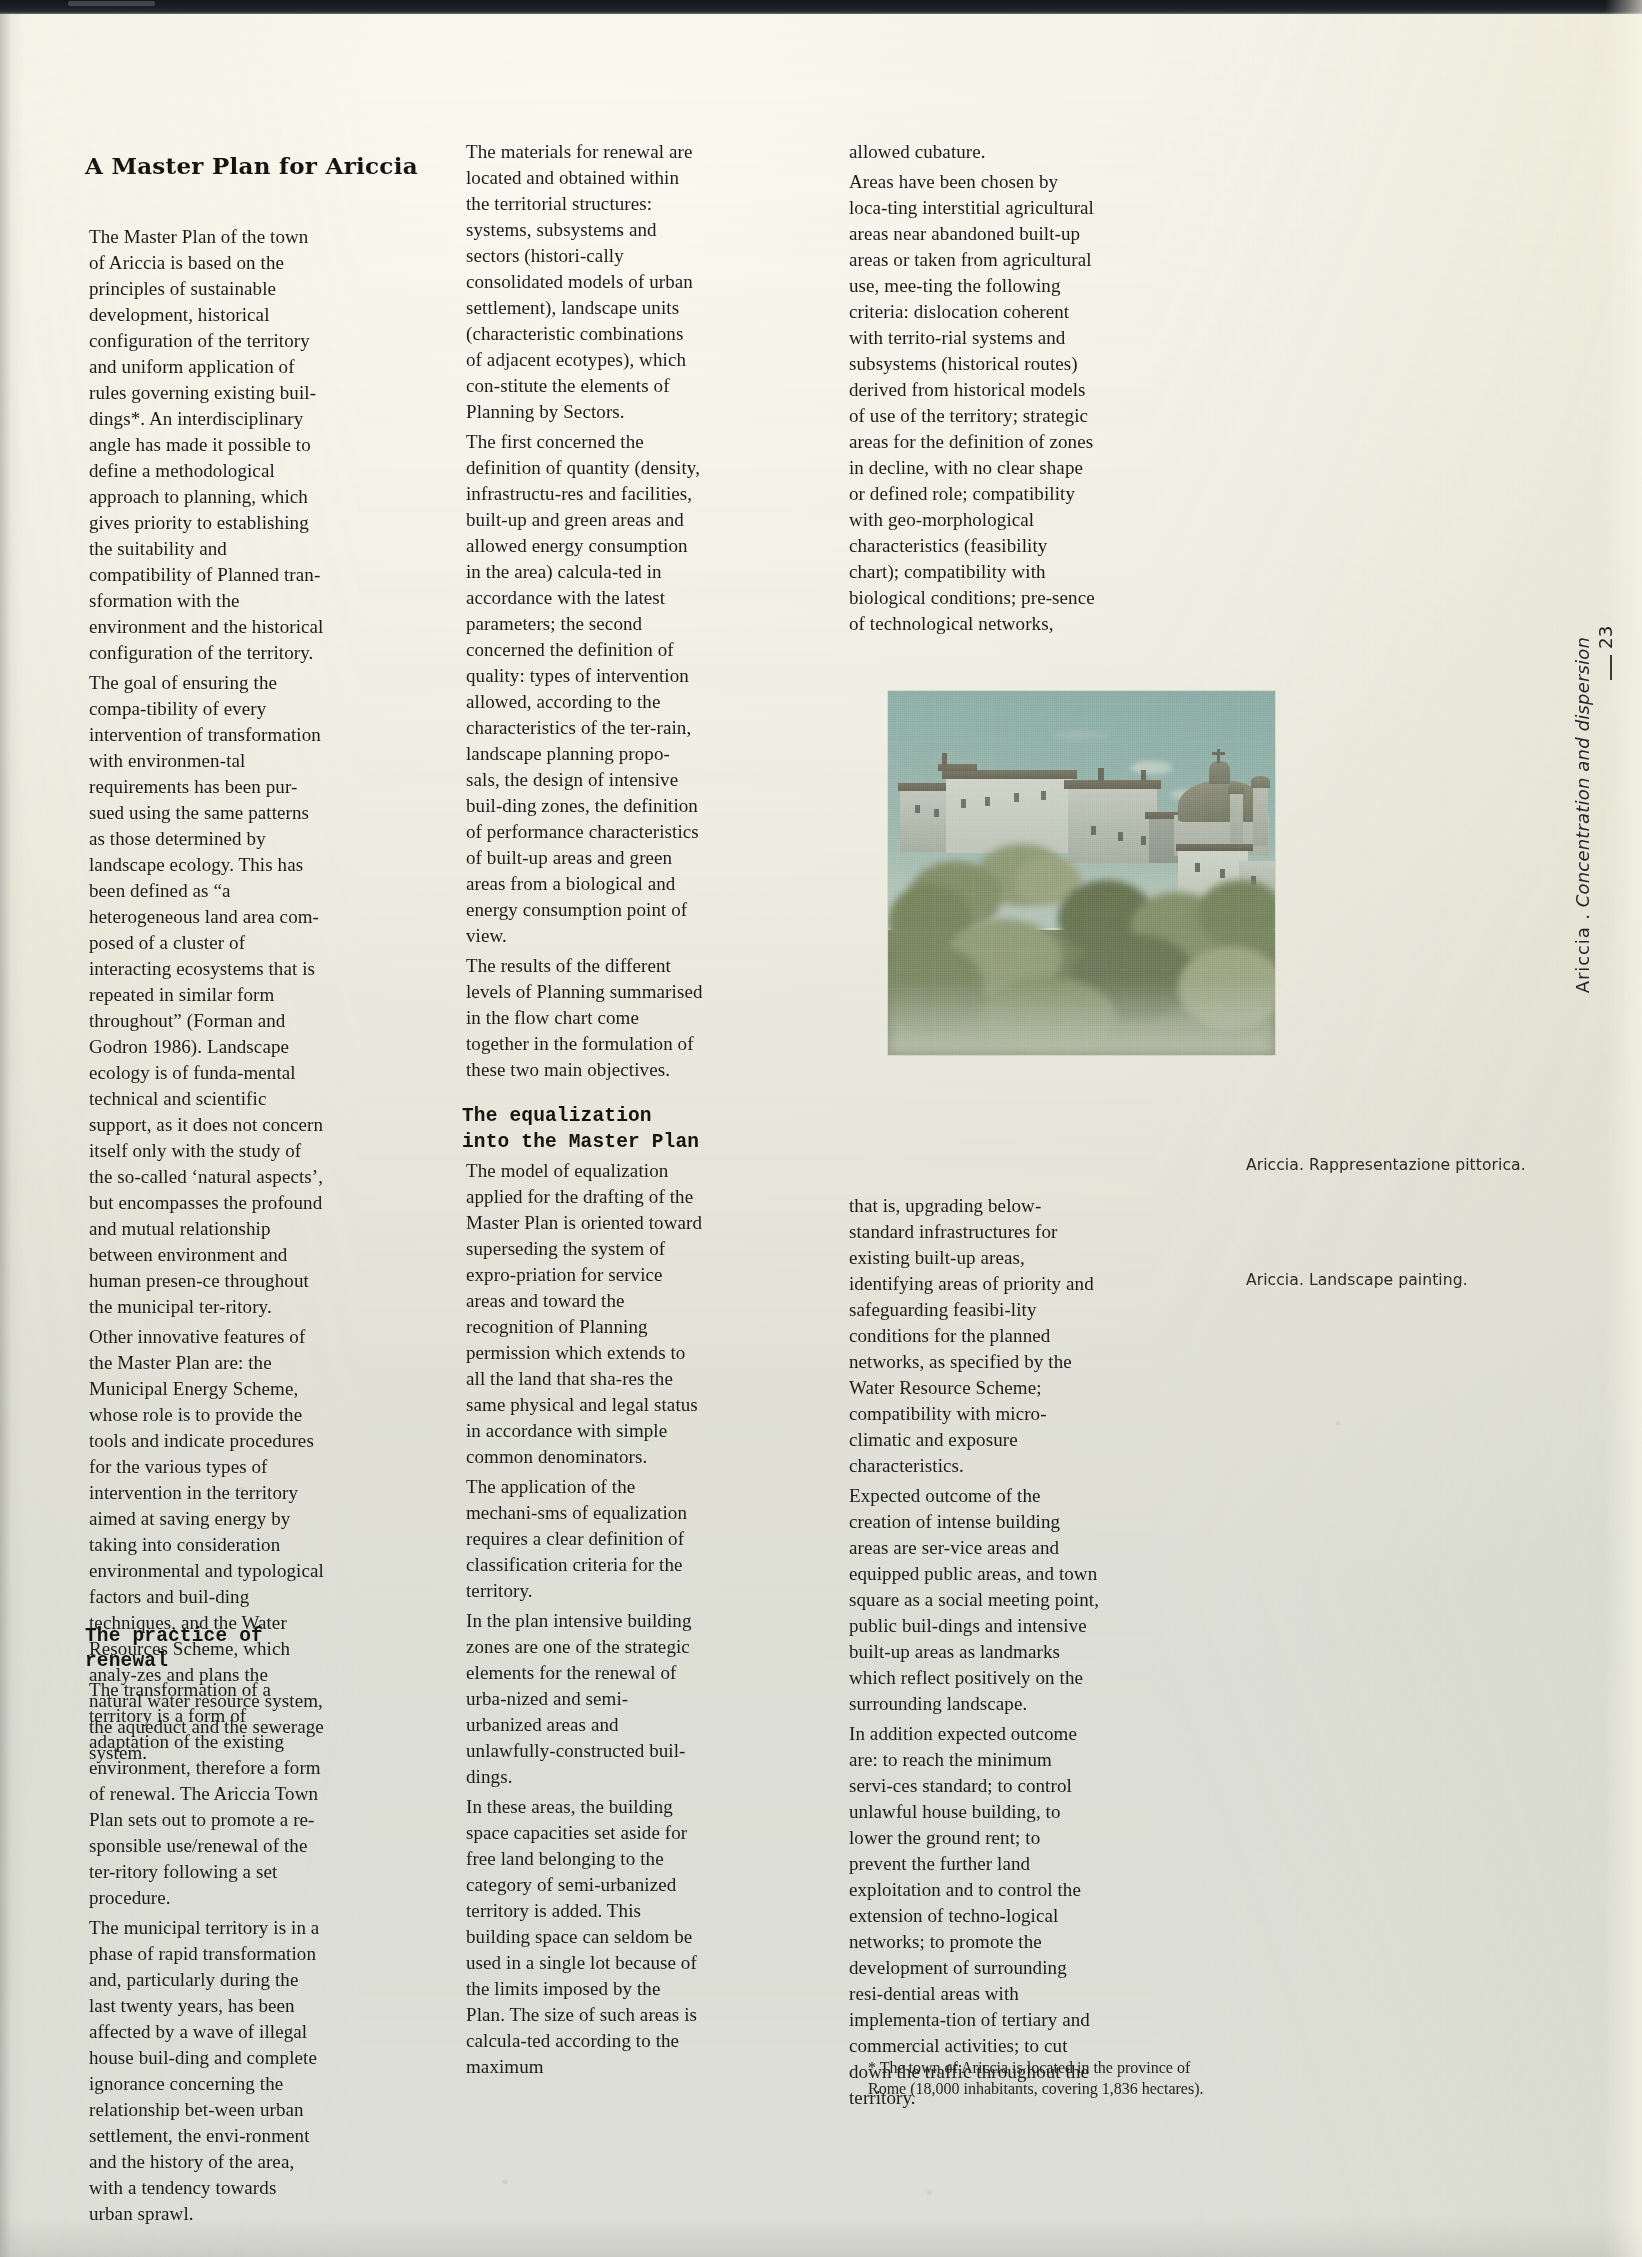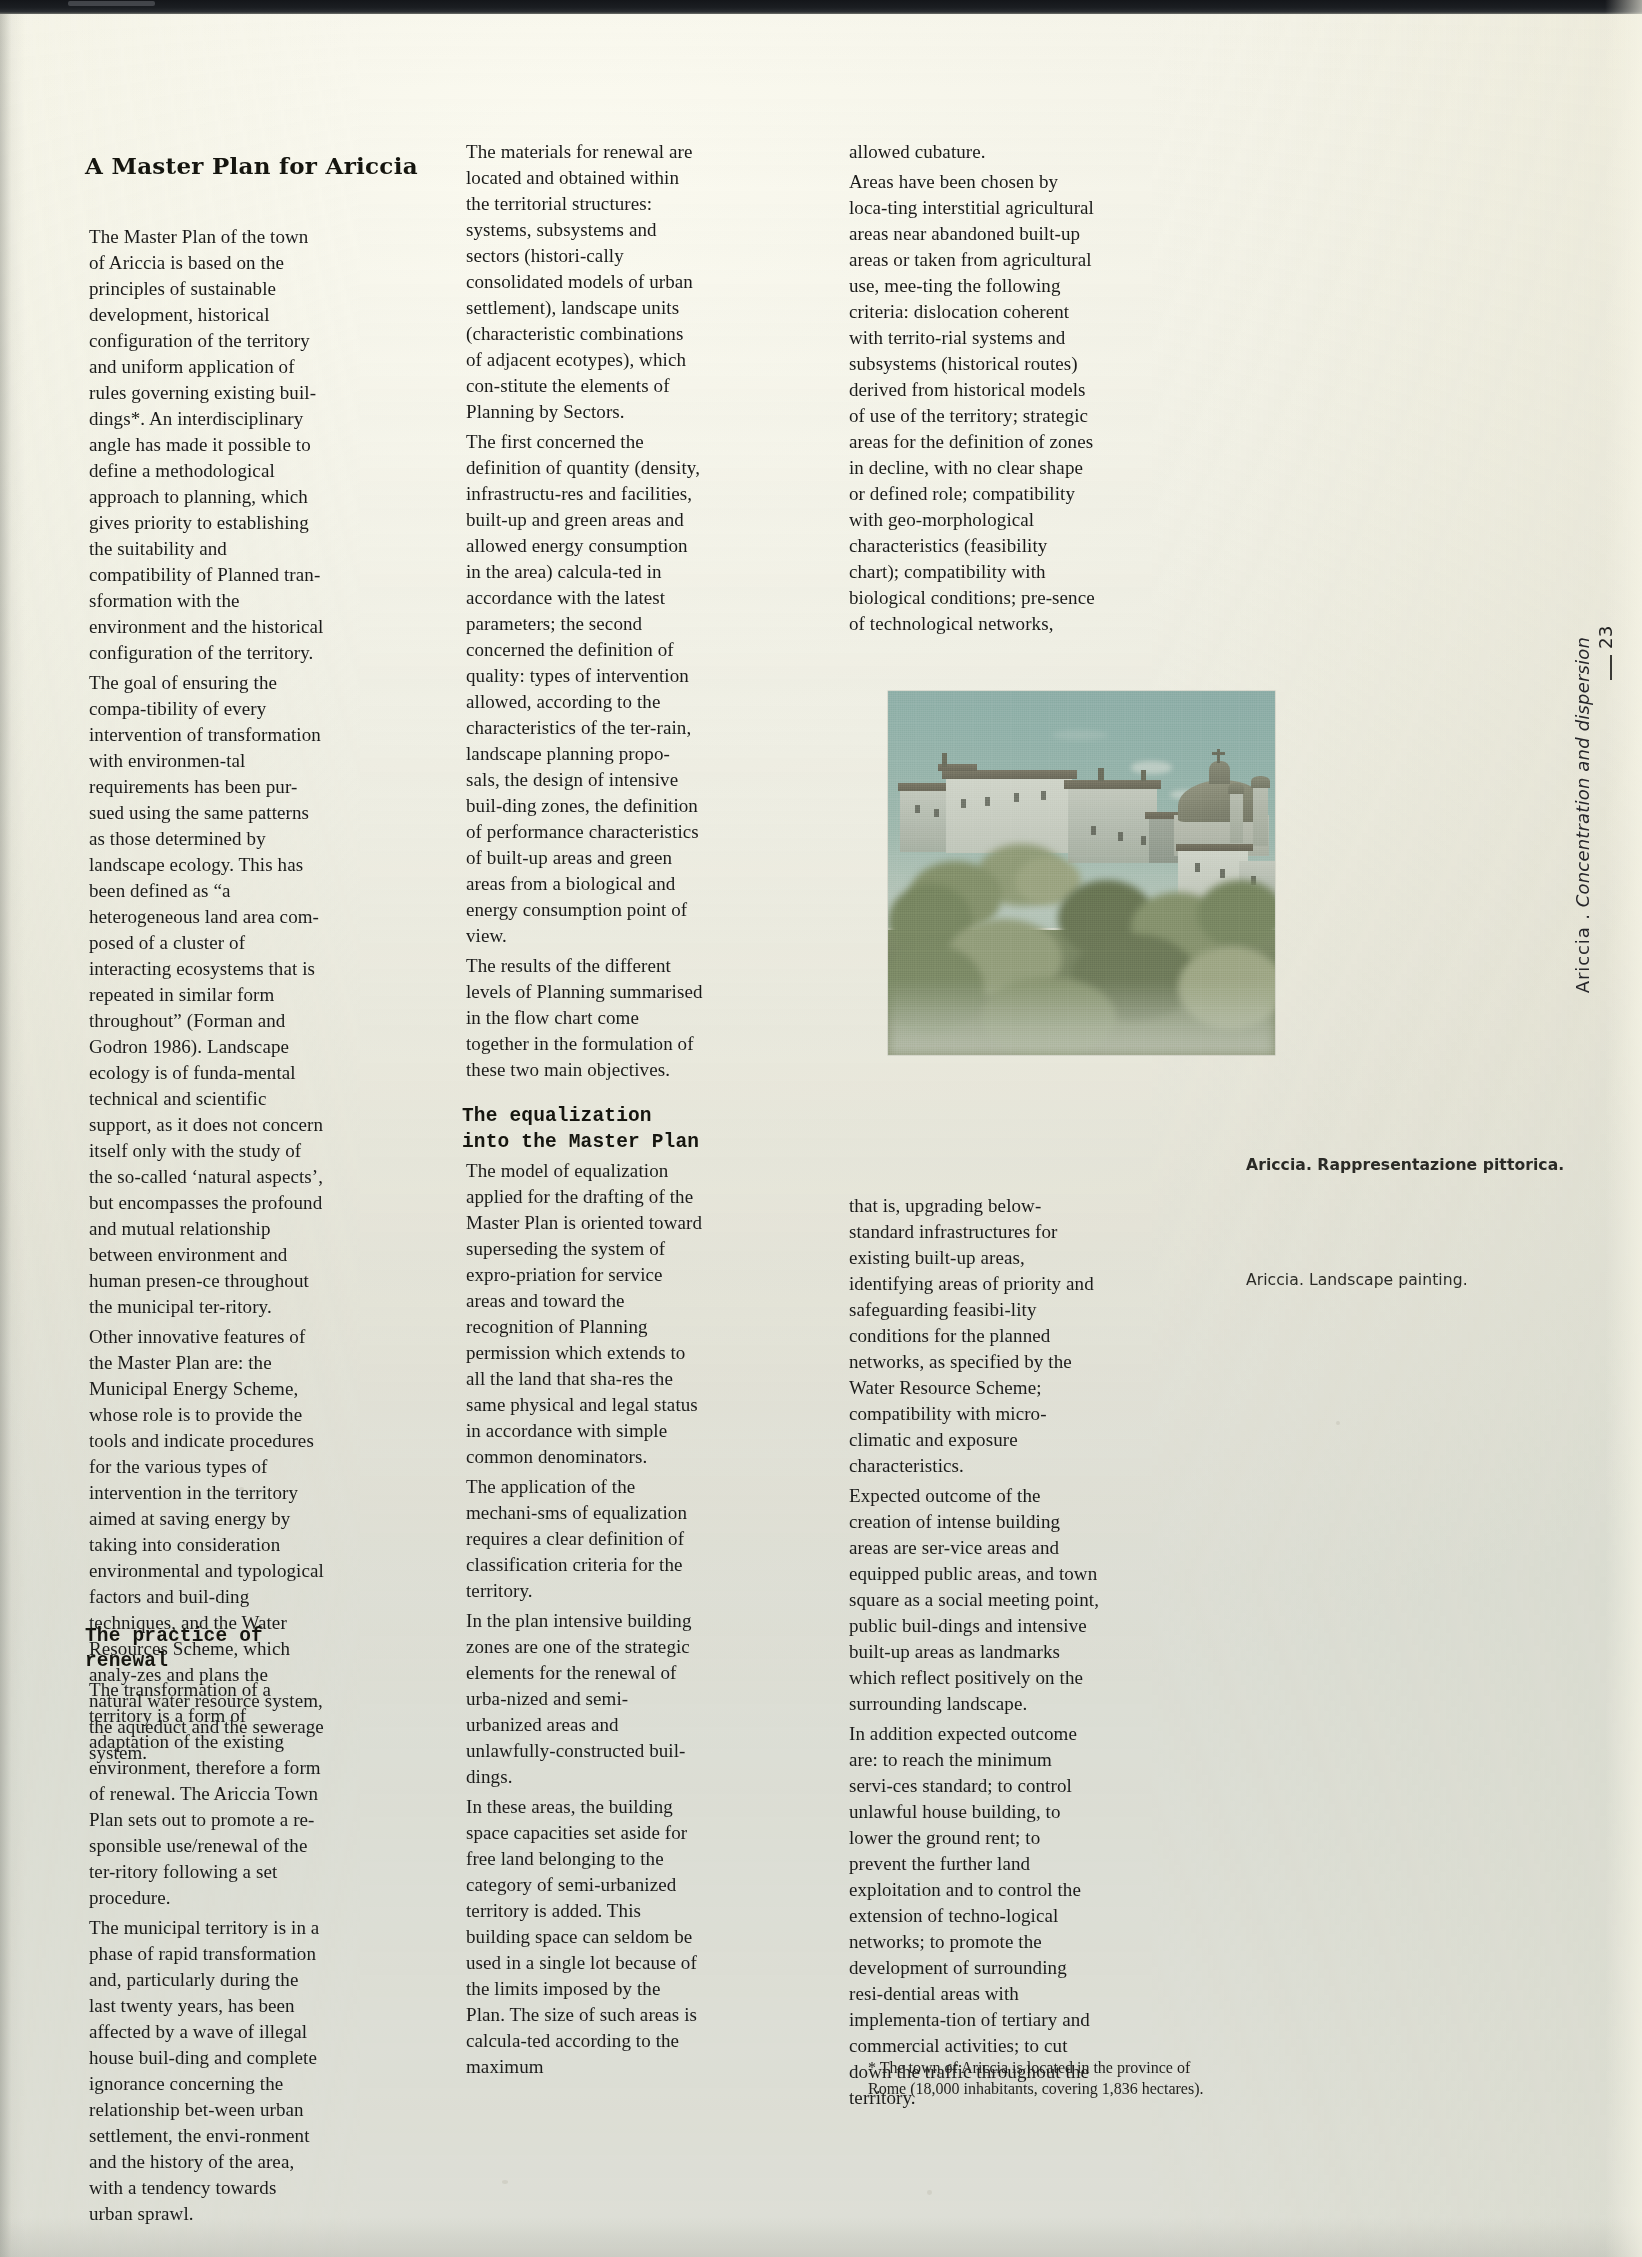--- a/index.html
+++ b/index.html
@@ -211,21 +211,21 @@
   .caption {
     position: absolute;
     left: 1246px;
     width: 319px;
     font-family: "DejaVu Sans", "Liberation Sans", sans-serif;
     font-size: 15.6px;
     line-height: 20px;
     color: #2a2a26;
     letter-spacing: .004em;
   }
-  #caption-it { top: 1155px; font-weight: bold; }
+  #caption-it { top: 1155px; }
   #caption-en { top: 1270px; }
 
   
   #footnote {
     position: absolute;
     left: 868px;
     top: 2058px;
     width: 357px;
     font-size: 16px;
     line-height: 20.7px;

